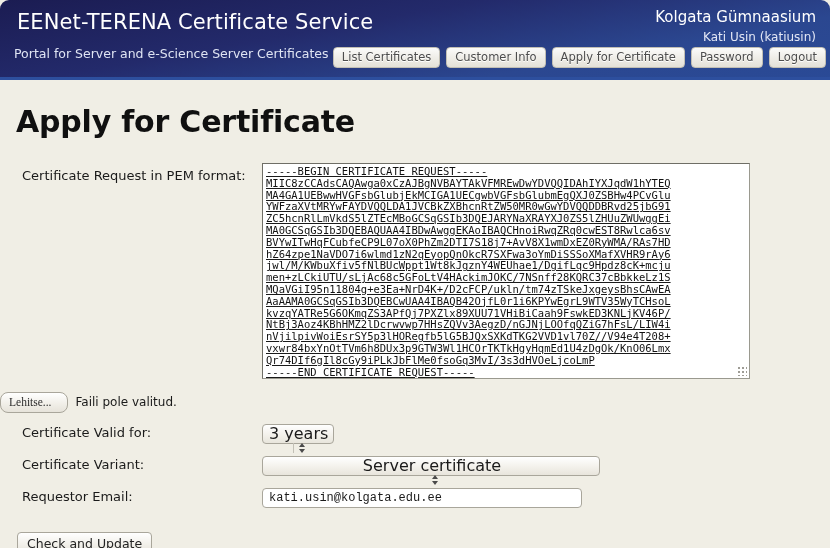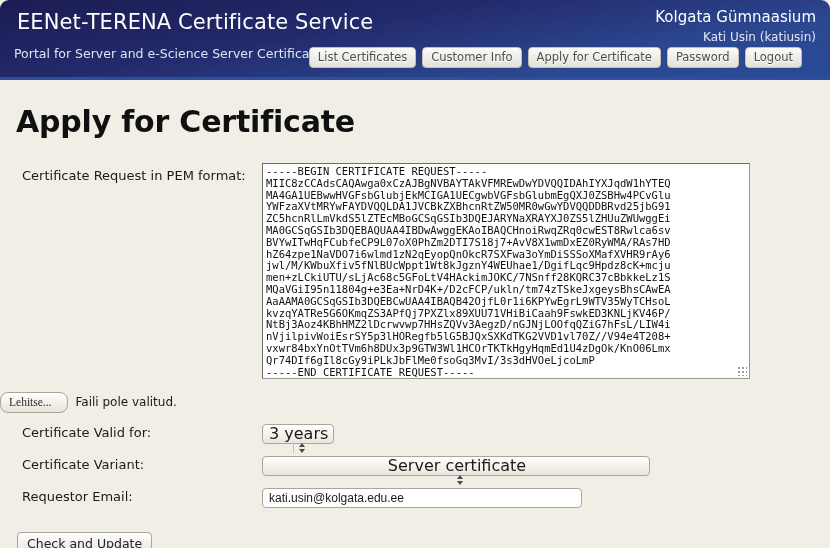--- a/index.html
+++ b/index.html
@@ -62,21 +62,21 @@
     position: absolute;
     right: 14px;
     top: 30px;
     font-size: 12px;
     color: #e3e7f5;
     white-space: nowrap;
   }
 
   .navbar {
     position: absolute;
-    right: 28px;
+    right: 4px;
     top: 47px;
     display: flex;
     gap: 6px;
     align-items: center;
   }
   .nav-btn {
     display: inline-block;
     font-family: "DejaVu Sans", "Liberation Sans", sans-serif;
     font-size: 11.5px;
     color: #4d4d4d;
@@ -137,21 +137,21 @@
     border: 1px solid #9a998f;
     border-top-color: #6f6e66;
     border-left-color: #6f6e66;
     padding: 2px 3px;
     resize: none;
     overflow: hidden;
     white-space: pre;
     display: block;
     outline: none;
   }
-  .pem-wrap { position: relative; width: 488px; }
+  .pem-wrap { position: relative; width: 488px; text-decoration: underline; }
   .resize-grip {
     position: absolute;
     right: 3px;
     bottom: 3px;
     width: 11px;
     height: 11px;
     pointer-events: none;
     background-image:
       radial-gradient(#8d8b82 0.8px, transparent 0.9px);
     background-size: 4px 4px;
@@ -217,30 +217,30 @@
   .sel-arrows i {
     display: block;
     width: 0; height: 0;
     border-left: 3.5px solid transparent;
     border-right: 3.5px solid transparent;
   }
   .sel-arrows i.up { border-bottom: 4px solid #4a4a4a; }
   .sel-arrows i.down { border-top: 4px solid #4a4a4a; }
 
   .sel-valid { }
-  .sel-variant { width: 388px; justify-content: space-between; padding-left: 7px; }
+  .sel-variant { width: 338px; justify-content: space-between; padding-left: 7px; }
   .sel-variant .sel-arrows { border-left: none; }
 
   
   .row-email { margin-bottom: 0; }
   .email-input {
     width: 320px;
     height: 20px;
     box-sizing: border-box;
-    font-family: Liberation Sans, sans-serif;
+    font-family: Liberation Mono, monospace;
     font-size: 12px;
     color: #1a1a1a;
     background: #ffffff;
     border: 1px solid #a9a69b;
     border-radius: 4px;
     padding: 0 6px;
     outline: none;
   }
 
   

